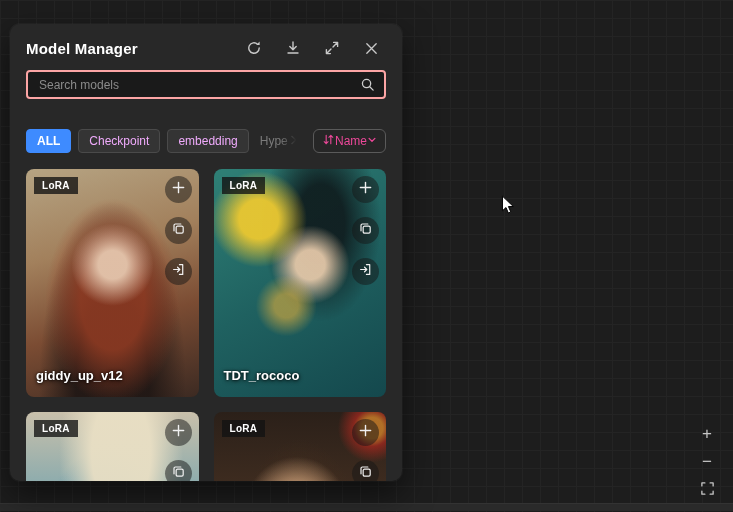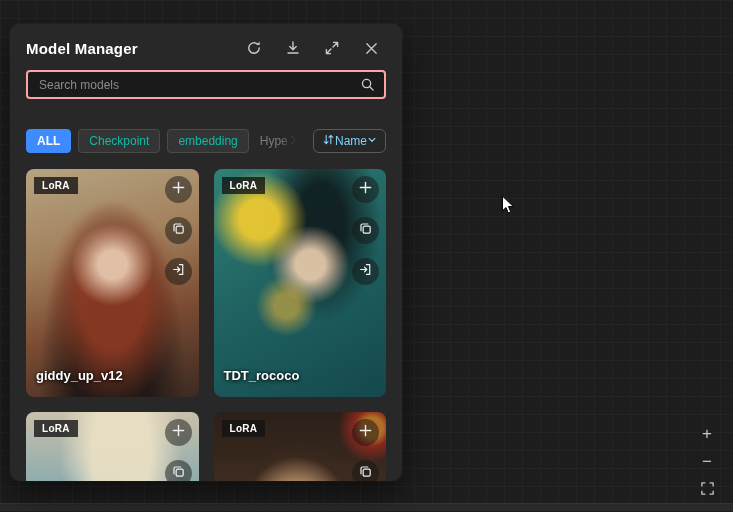--- a/index.html
+++ b/index.html
@@ -45,35 +45,35 @@
   .search input {
     flex:1; background:transparent; border:0; outline:0;
     color:#dddddd; font-size:12px;
   }
   .search input::placeholder { color:#8b8b8b; }
   .search-icon { color:#cccccc; display:flex; align-items:center; }
 
   
   .filters { margin-top:30px; display:flex; align-items:center; gap:7px; height:24px; }
   .chip {
-    font-size:12px; padding:4px 10px; border-radius:4px; color:#14b8a6;
+    font-size:12px; padding:4px 10px; border-radius:4px; color:#f0abfc;
     background:#343434; border:1px solid #4a4a4a; cursor:pointer; white-space:nowrap;
     line-height:14px;
   }
   .chip.active { background:#3e8bff; border-color:#3e8bff; color:#ffffff; font-weight:bold; }
   .chip.faded {
     background:transparent; border:none; color:#7b7b7b; padding:4px 0 4px 4px;
     display:flex; align-items:flex-start; gap:1px;
     -webkit-mask-image:linear-gradient(90deg,#000 55%, transparent 95%);
             mask-image:linear-gradient(90deg,#000 55%, transparent 95%);
   }
   .sort-btn {
     margin-left:auto; display:flex; align-items:center; 
     border:1px solid #5a5a5a; border-radius:6px; padding:3px 8px;
-    color:#7dd3fc; font-size:12px; background:#262626; cursor:pointer; line-height:14px;
+    color:#ec4899; font-size:12px; background:#262626; cursor:pointer; line-height:14px;
   }
 
   
   .cards { margin-top:16px; display:grid; grid-template-columns:1fr 1fr; gap:15px; }
   .card { position:relative; height:228px; border-radius:8px; overflow:hidden; cursor:pointer; background:#333; }
   .card-name {
     position:absolute; left:10px; bottom:14px; color:#ffffff; font-weight:bold;
     font-size:13px; text-shadow:0 1px 4px rgba(0,0,0,.9), 0 0 2px rgba(0,0,0,.8);
   }
   .badge {

